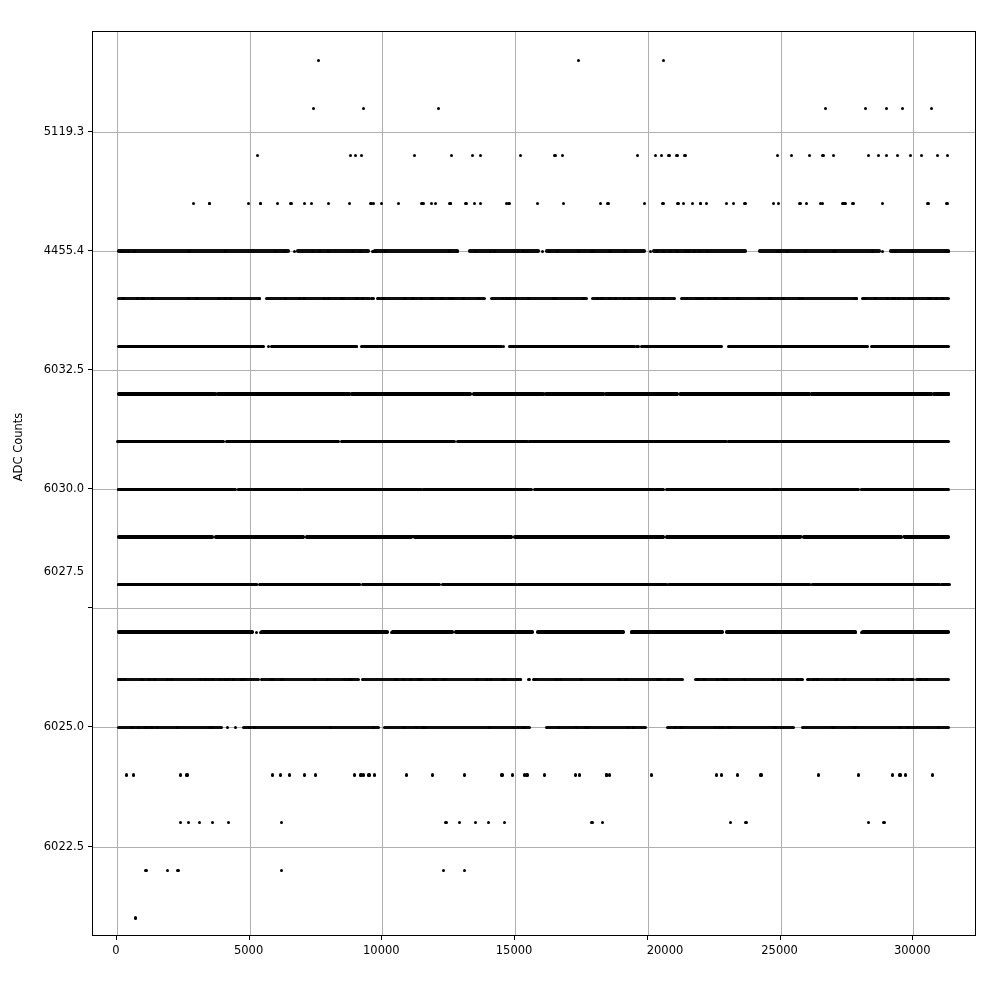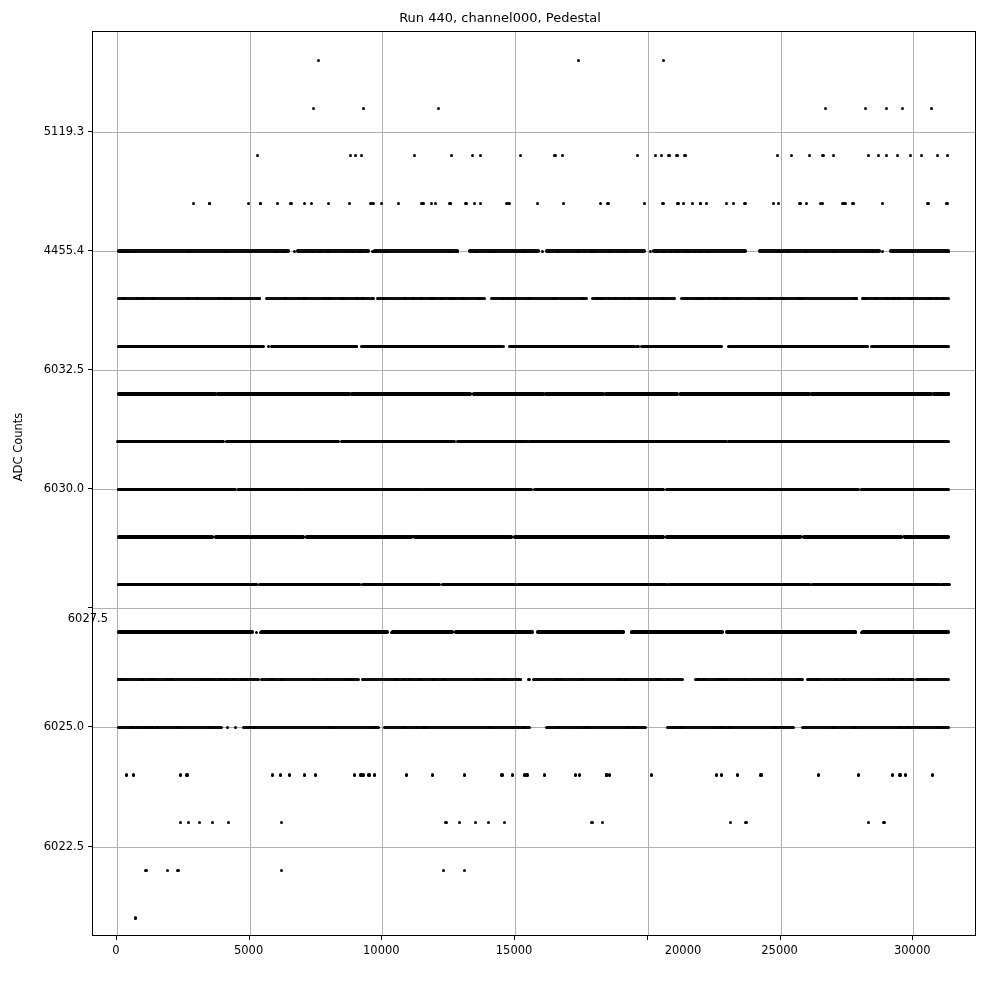--- a/index.html
+++ b/index.html
@@ -150,21 +150,20 @@
     background: #000;
     border-radius: 1.7px;
     margin-top: -1.7px;
   }
 </style>
 </head>
 <body>
 
 <div id="figure">
 
-  <div id="chart-title">Run 440, channel000, Pedestal</div>
 
   <div id="plot-area">
       <div class="gridline-v" style="left: 23.8919px;"></div>
       <div class="gridline-v" style="left: 156.625px;"></div>
       <div class="gridline-v" style="left: 289.357px;"></div>
       <div class="gridline-v" style="left: 422.09px;"></div>
       <div class="gridline-v" style="left: 554.823px;"></div>
       <div class="gridline-v" style="left: 687.556px;"></div>
       <div class="gridline-v" style="left: 820.288px;"></div>
       <div class="gridline-h" style="top: 814.5px;"></div>
@@ -2002,31 +2001,31 @@
 
 <div class="tick-x" style="left: 115.892px; top: 936px;"></div>
     <div class="ticklabel-x" style="left: 115.892px; top: 943px;">0</div>
     <div class="tick-x" style="left: 248.625px; top: 936px;"></div>
     <div class="ticklabel-x" style="left: 248.625px; top: 943px;">5000</div>
     <div class="tick-x" style="left: 381.357px; top: 936px;"></div>
     <div class="ticklabel-x" style="left: 381.357px; top: 943px;">10000</div>
     <div class="tick-x" style="left: 514.09px; top: 936px;"></div>
     <div class="ticklabel-x" style="left: 514.09px; top: 943px;">15000</div>
     <div class="tick-x" style="left: 646.823px; top: 936px;"></div>
-    <div class="ticklabel-x" style="left: 683px; top: 943px;">20000</div>
+    <div class="ticklabel-x" style="left: 665px; top: 943px;">20000</div>
     <div class="tick-x" style="left: 779.556px; top: 936px;"></div>
     <div class="ticklabel-x" style="left: 779.556px; top: 943px;">25000</div>
     <div class="tick-x" style="left: 912.288px; top: 936px;"></div>
     <div class="ticklabel-x" style="left: 912.288px; top: 943px;">30000</div>
     <div class="tick-y" style="top: 845.5px; left: 88px;"></div>
     <div class="ticklabel-y" style="top: 845.5px; left: 37px; width: 47px;">6022.5</div>
     <div class="tick-y" style="top: 726.421px; left: 88px;"></div>
     <div class="ticklabel-y" style="top: 726.421px; left: 37px; width: 47px;">6025.0</div>
     <div class="tick-y" style="top: 607.342px; left: 88px;"></div>
-    <div class="ticklabel-y" style="top: 618px; left: 37px; width: 47px; margin-left: 24px;">6027.5</div>
+    <div class="ticklabel-y" style="top: 571px; left: 37px; width: 47px;">6027.5</div>
     <div class="tick-y" style="top: 488.263px; left: 88px;"></div>
     <div class="ticklabel-y" style="top: 488.263px; left: 37px; width: 47px;">6030.0</div>
     <div class="tick-y" style="top: 369.184px; left: 88px;"></div>
     <div class="ticklabel-y" style="top: 369.184px; left: 37px; width: 47px;">6032.5</div>
     <div class="tick-y" style="top: 250.105px; left: 88px;"></div>
     <div class="ticklabel-y" style="top: 250.105px; left: 37px; width: 47px;">4455.4</div>
     <div class="tick-y" style="top: 131.026px; left: 88px;"></div>
     <div class="ticklabel-y" style="top: 131.026px; left: 37px; width: 47px;">5119.3</div>
   </div>
 

